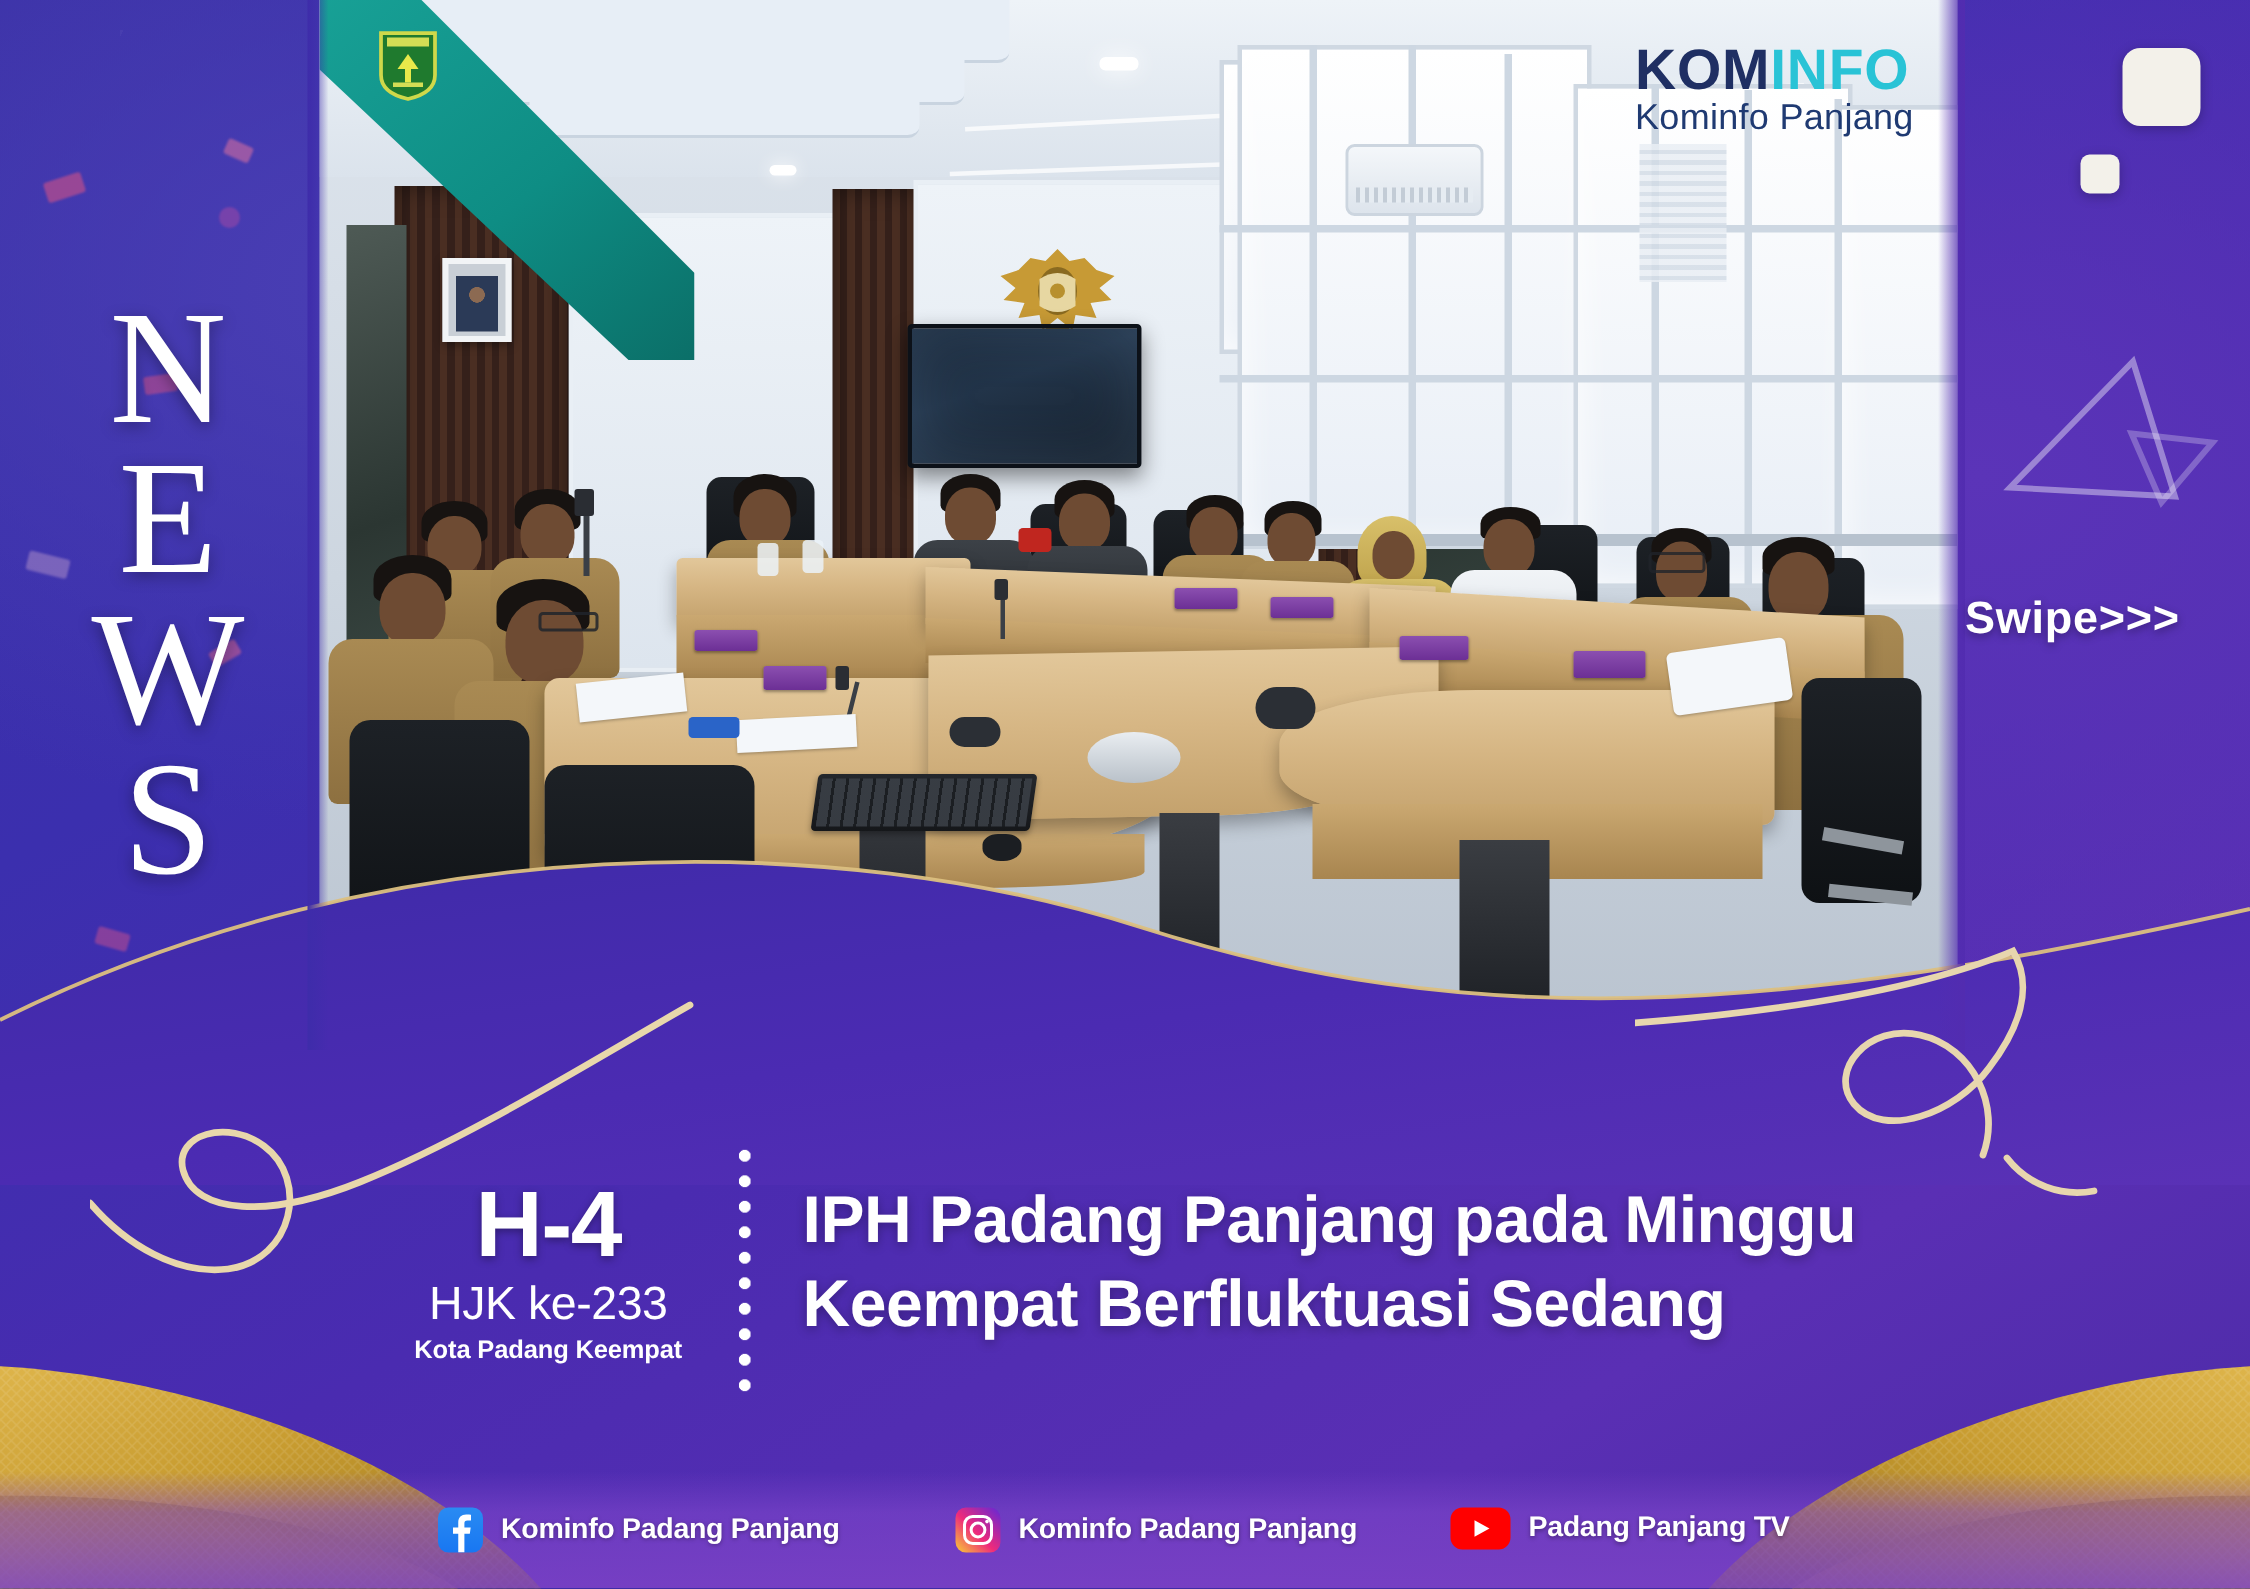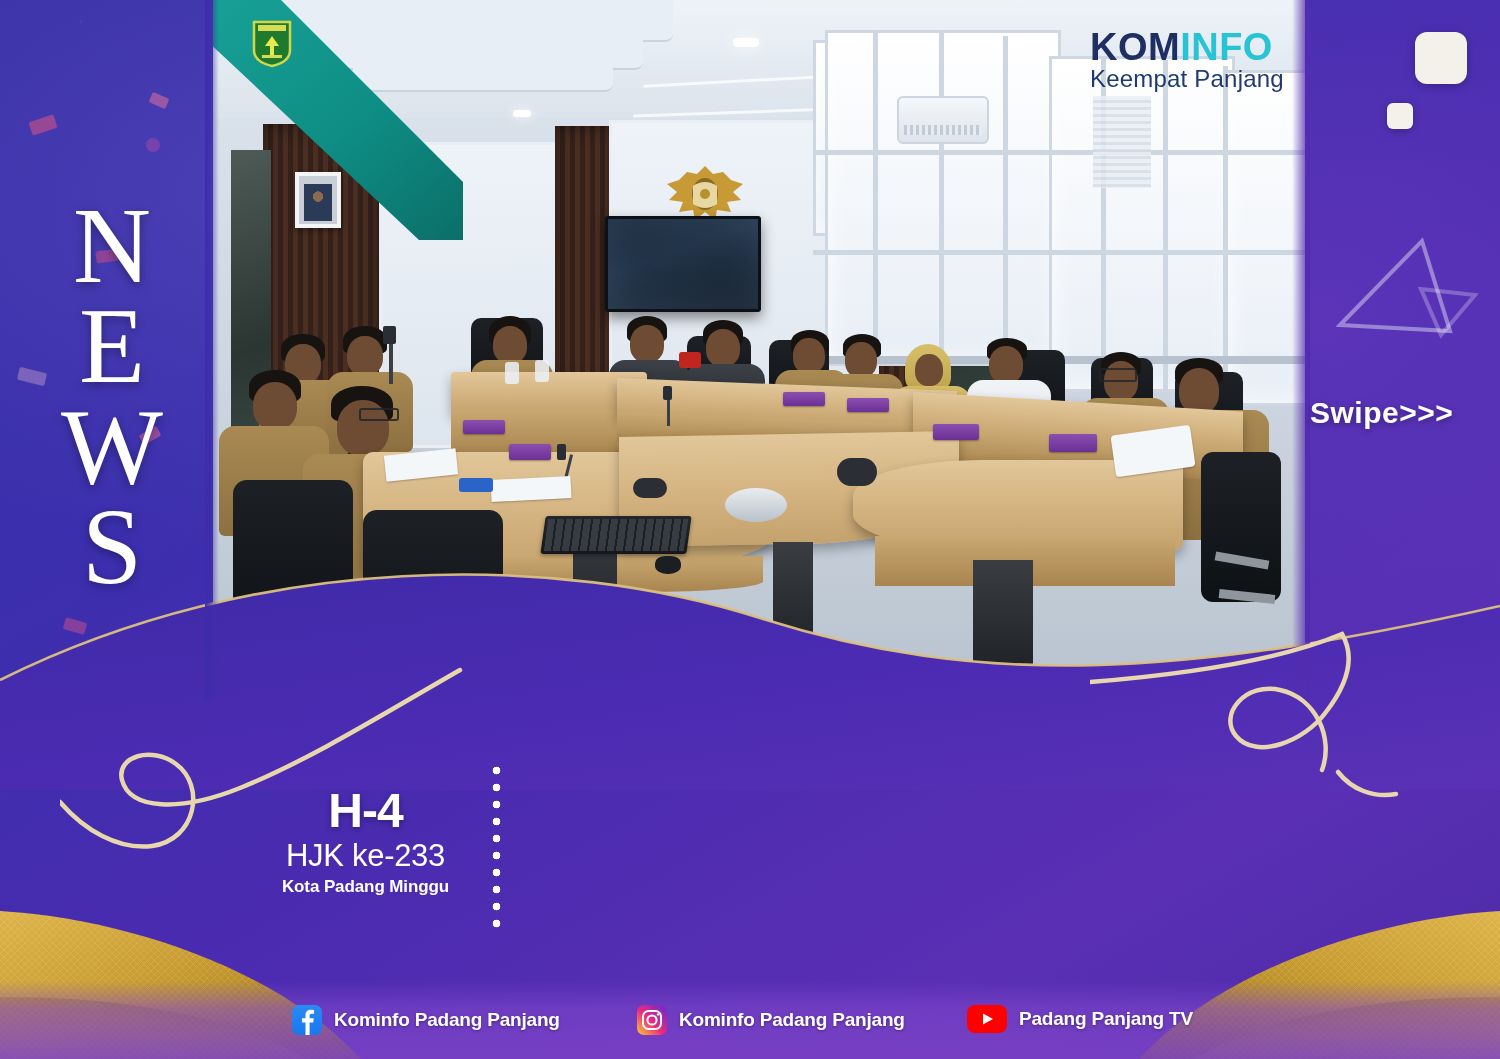--- a/index.html
+++ b/index.html
@@ -92,21 +92,21 @@
     font-size:108px;line-height:.93;letter-spacing:0;text-align:center;
     text-shadow:0 3px 10px rgba(0,0,0,.35);}
   #news span{display:block;}
   #swipe{position:absolute;left:1310px;top:396px;color:#fff;font-size:30px;font-weight:bold;
     letter-spacing:.5px;text-shadow:0 2px 6px rgba(0,0,0,.35);}
   .sq{position:absolute;background:#f3f1ea;border-radius:12px;box-shadow:0 2px 8px rgba(0,0,0,.25);}
   .tri{position:absolute;pointer-events:none;}
   .swirl{position:absolute;pointer-events:none;}
   
   #hbadge{position:absolute;left:258px;top:788px;width:215px;text-align:center;color:#fff;}
-  #hbadge .h4{font-size:48px;font-weight:bold;line-height:.95;letter-spacing:-1px;
+  #hbadge .h4{font-size:62px;font-weight:bold;line-height:.95;letter-spacing:-1px;
     text-shadow:0 2px 6px rgba(0,0,0,.35);}
   #hbadge .hjk{font-size:31px;font-weight:normal;margin-top:4px;letter-spacing:-.3px;}
   #hbadge .kota{font-size:17px;font-weight:bold;margin-top:3px;letter-spacing:-.1px;}
   #dots{position:absolute;left:492px;top:762px;width:9px;height:172px;
     background-image:radial-gradient(circle, #ffffff 40%, rgba(255,255,255,0) 42%);
     background-size:9px 17px;background-repeat:repeat-y;}
   #headline{position:absolute;left:535px;top:786px;width:760px;color:#fff;
     font-size:44px;font-weight:bold;line-height:1.28;letter-spacing:-.3px;
     text-shadow:0 2px 7px rgba(0,0,0,.3);}
   
@@ -392,40 +392,41 @@
   </svg>
   <svg class="swirl" style="left:1090px;top:620px;width:400px;height:200px;" viewBox="0 0 400 200">
     <path d="M0 62 C 100 54, 190 40, 252 14 C 266 38, 256 66, 236 92 C 214 122, 166 140, 146 116 C 128 94, 156 62, 190 70 C 226 78, 244 118, 232 150" fill="none" stroke="#e7d6ae" stroke-width="4.5" stroke-linecap="round"></path>
     <path d="M248 152 C 262 170, 284 178, 306 174" fill="none" stroke="#e7d6ae" stroke-width="4.5" stroke-linecap="round"></path>
   </svg>
 
   <div id="kominfo">
     <div class="k1">
       <span class="kom">KOM</span><span class="info">INFO</span>
     </div>
-    <div class="k2">Keempat Panjang</div>
+    <div class="k2">Kominfo Panjang</div>
   </div>
 
   <div id="news">
     <span>N</span>
     <span>E</span>
     <span>W</span>
     <span>S</span>
   </div>
 
   <div id="swipe">Swipe&gt;&gt;&gt;</div>
 
   <div id="hbadge">
     <div class="h4">H-4</div>
     <div class="hjk">HJK ke-233</div>
-    <div class="kota">Kota Padang Minggu</div>
+    <div class="kota">Kota Padang Keempat</div>
   </div>
 
   <div id="dots"></div>
 
+  <div id="headline">IPH Padang Panjang pada Minggu Keempat Berfluktuasi Sedang</div>
 
   <svg class="gold" style="left:-10px;top:880px;width:480px;height:190px;" viewBox="0 0 480 190">
     <defs>
       <linearGradient id="gl1" x1="0" y1="0" x2="1" y2="1">
         <stop offset="0%" stop-color="#e0b74d"></stop>
           <stop offset="45%" stop-color="#c79b2f"></stop>
         <stop offset="100%" stop-color="#8d6a1c"></stop>
       </linearGradient>
       <linearGradient id="gl2" x1="0" y1="1" x2="1" y2="0">
         <stop offset="0%" stop-color="#d9ae41"></stop>

